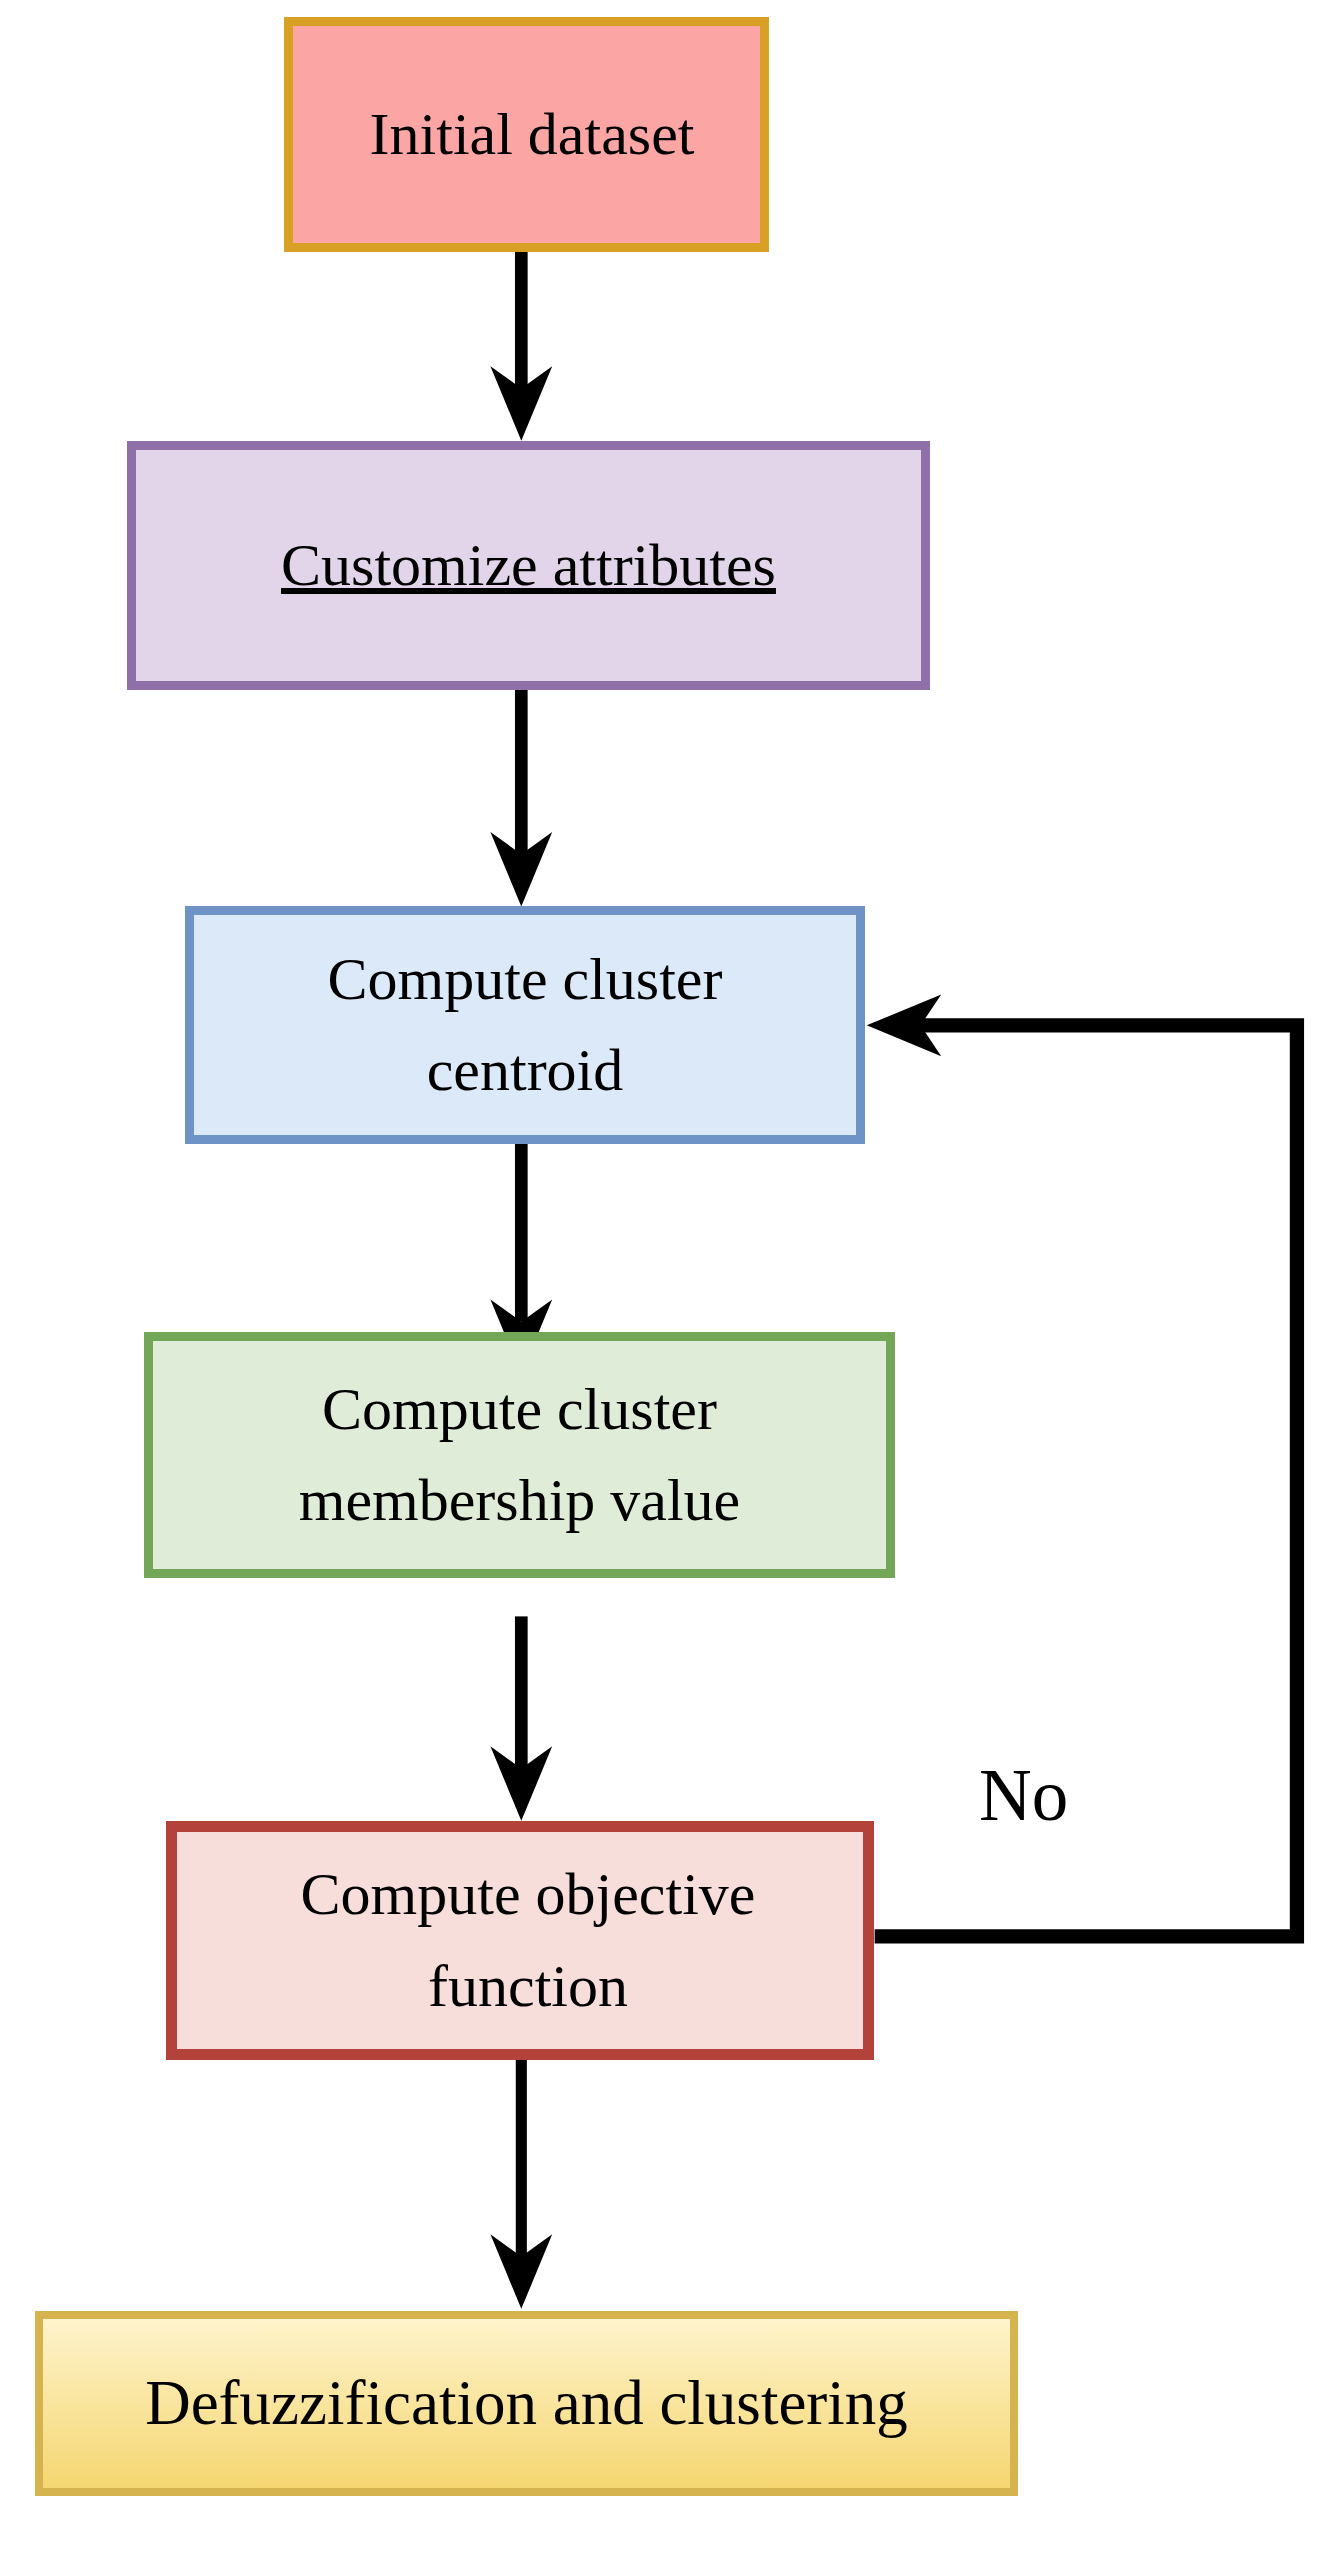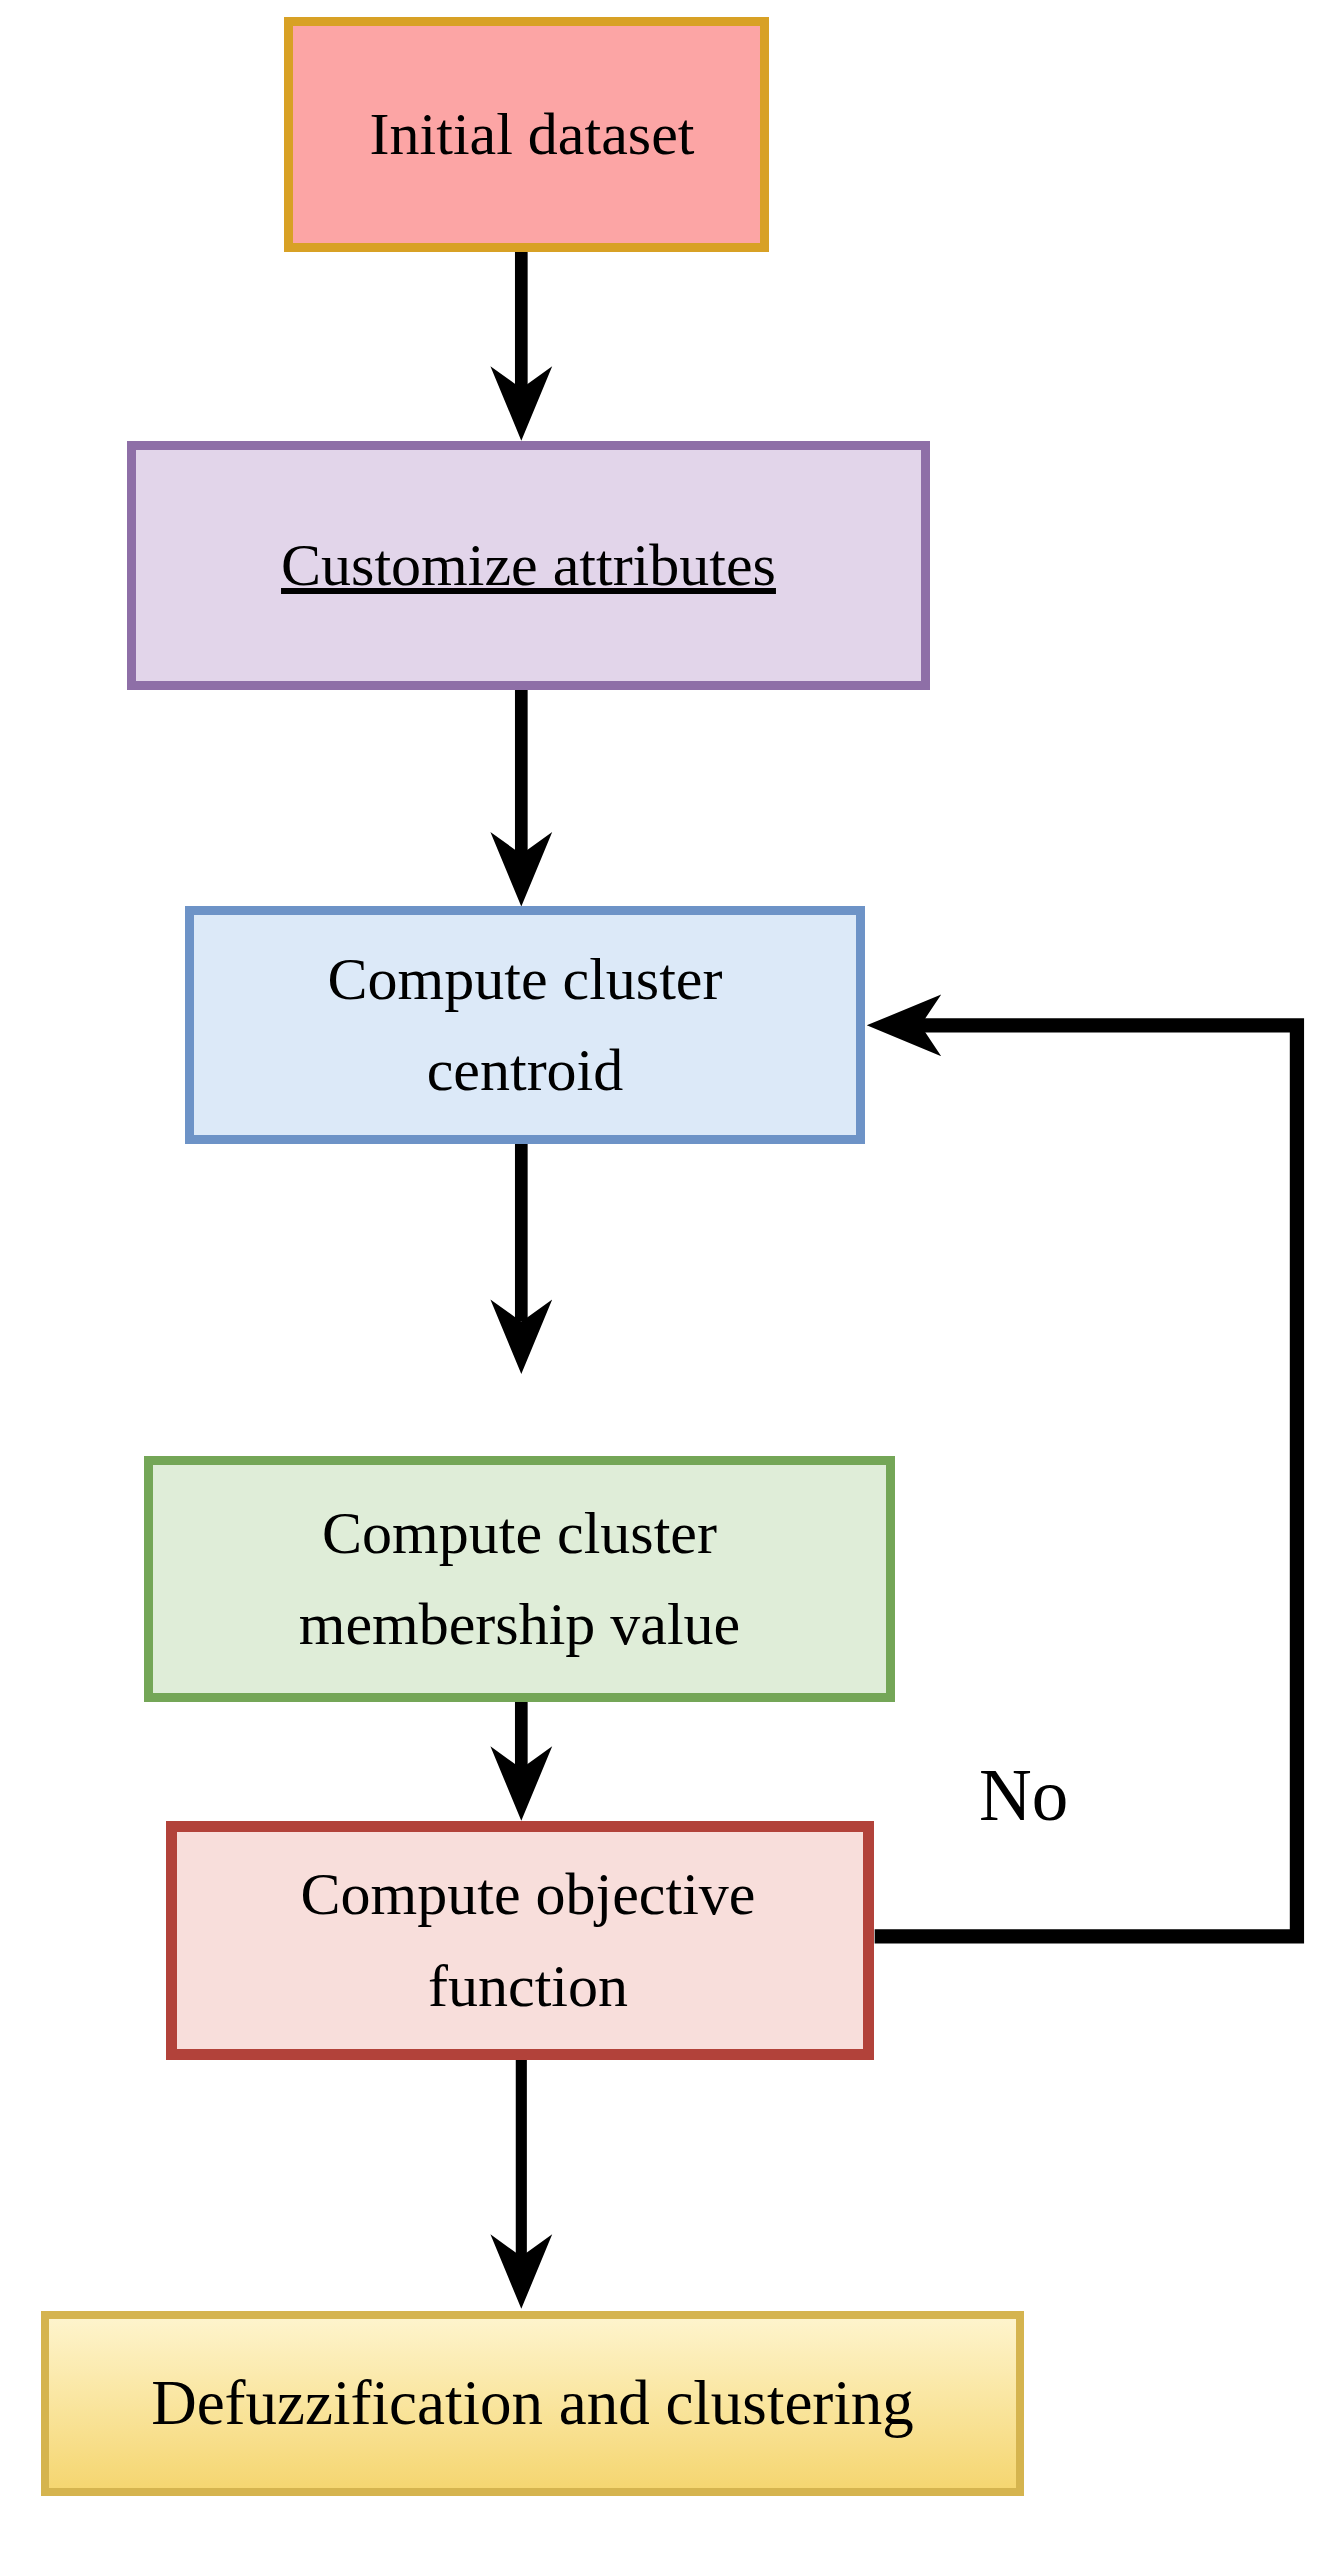--- a/index.html
+++ b/index.html
@@ -21,25 +21,25 @@
     text-align: center;
     color: #000000;
     font-size: 60px;
     line-height: 1.52;
   }
   .node .lbl { display: inline-block; }
   #node-0 { left: 284px;  top: 17.4px;   width: 485px;  height: 235px; border-width: 9.5px; }
   #node-1 { left: 127px;  top: 441px;  width: 803px; height: 249px; border-width: 9.5px; text-decoration: underline; }
   #node-2 { left: 185px;  top: 906px; width: 680px;  height: 238px; border-width: 9.5px; }
   #node-2 .lbl { max-width: 507px; }
-  #node-3 { left: 144px;  top: 1456px; width: 751px;  height: 246px; border-width: 9.5px; }
+  #node-3 { left: 144px;  top: 1332px; width: 751px;  height: 246px; border-width: 9.5px; }
   #node-3 .lbl { max-width: 555px; }
   #node-4 { left: 166px;  top: 1821px; width: 708px;  height: 239px; border-width: 11px; }
   #node-4 .lbl { max-width: 523px; }
-  #node-5 { left: 41px;   top: 2311px; width: 983px; height: 185px; border-width: 8px; font-size: 63px; }
+  #node-5 { left: 35px;   top: 2311px; width: 983px; height: 185px; border-width: 8px; font-size: 63px; }
   #connector-layer {
     position: absolute;
     left: 0; top: 0;
     width: 1331px; height: 2576px;
     pointer-events: none;
   }
   #no-label {
     position: absolute;
     left: 979px;
     top: 1759px;

